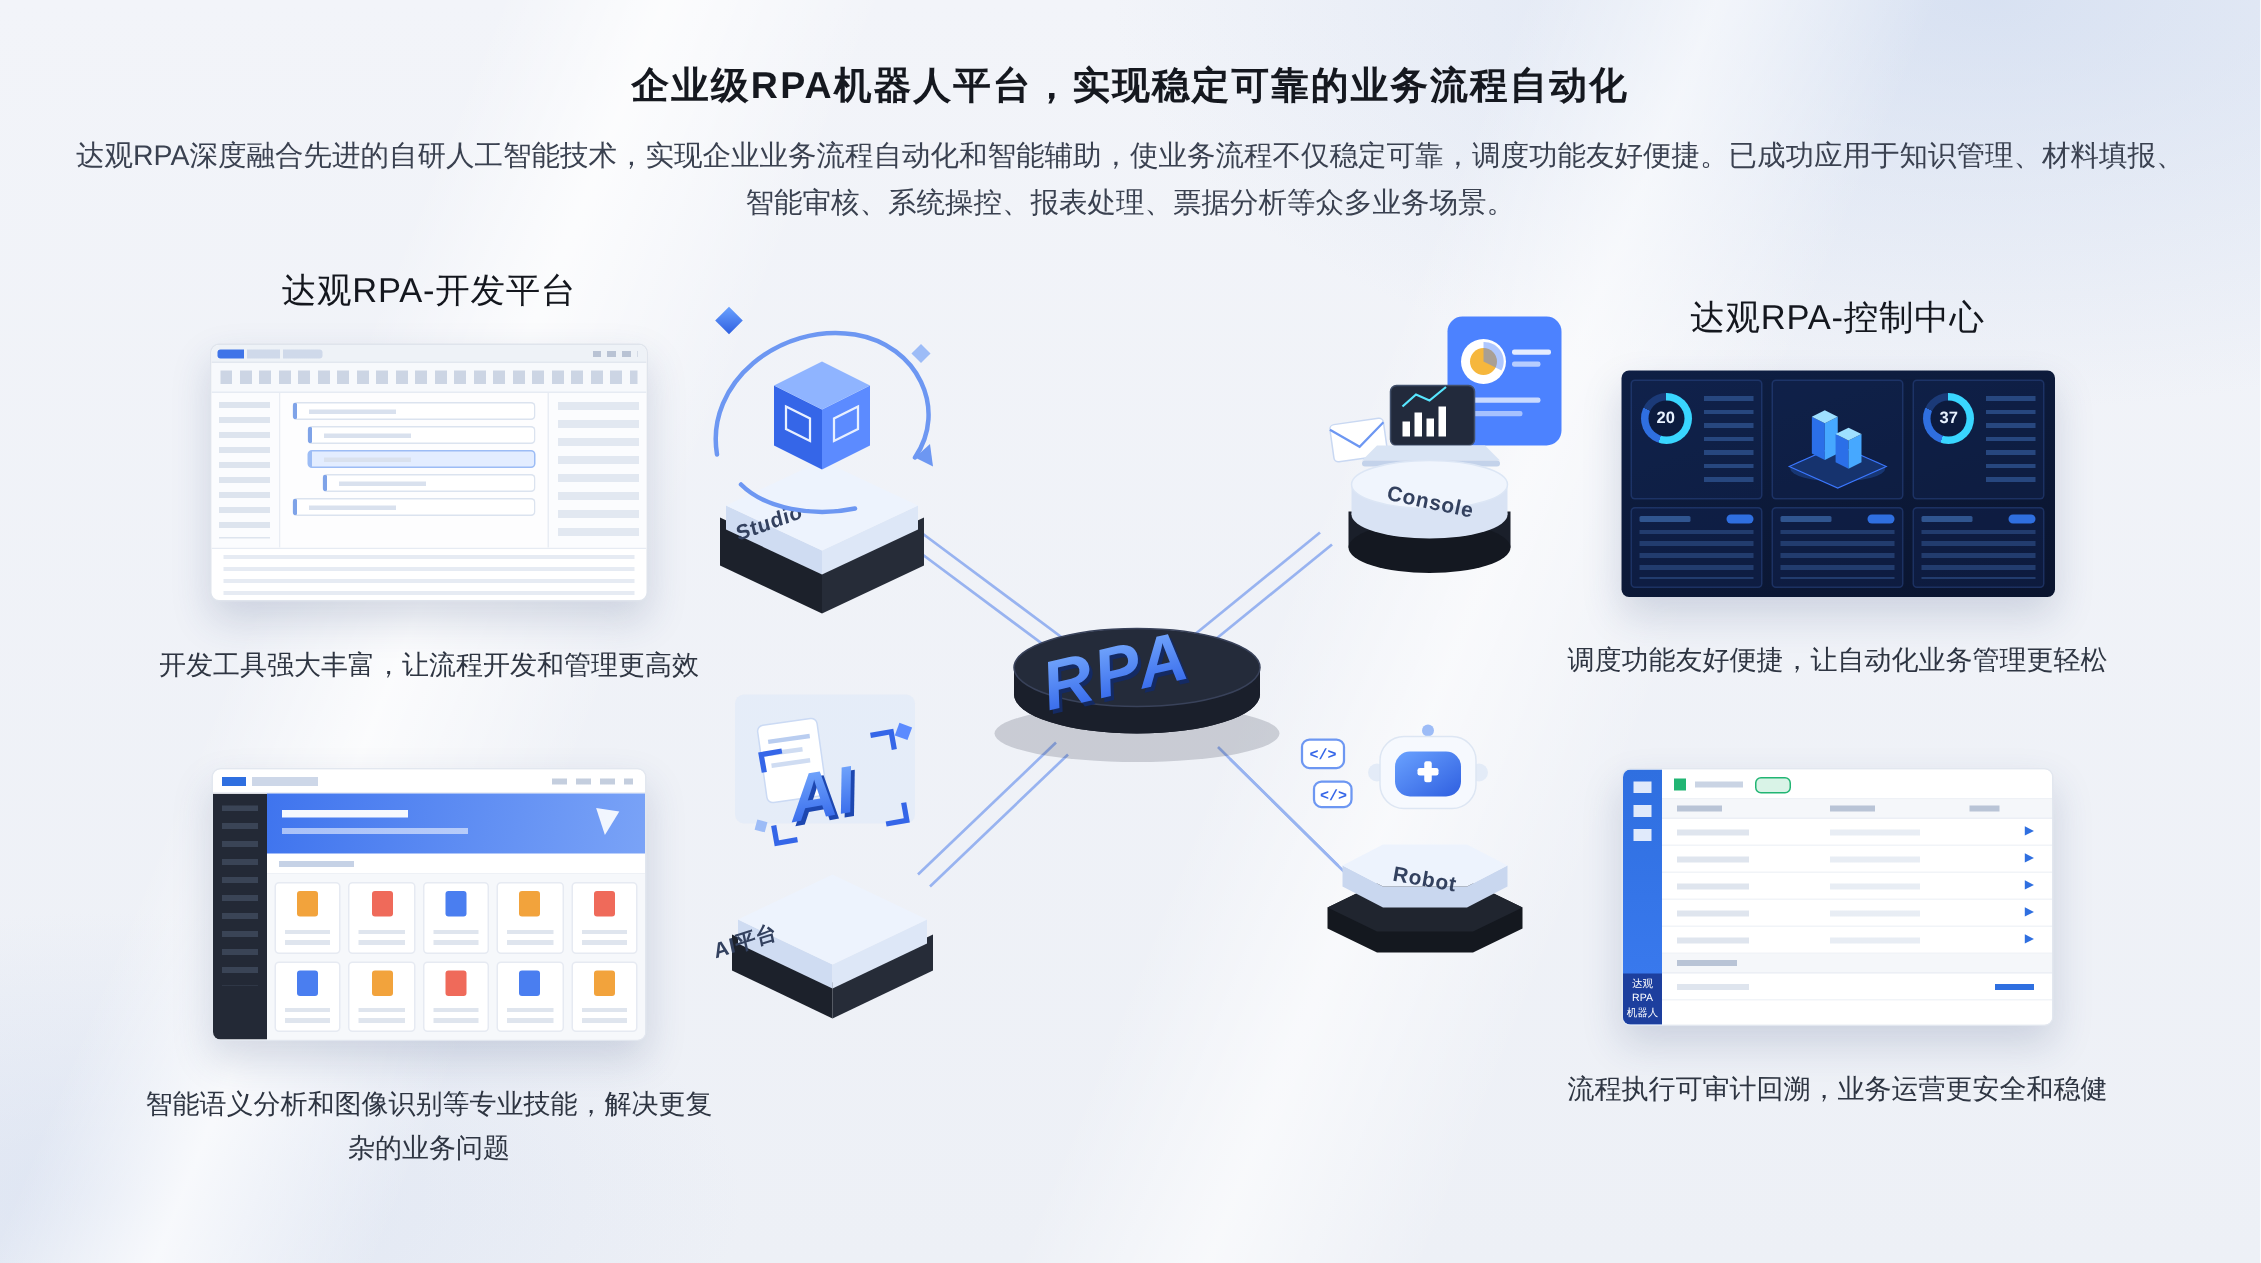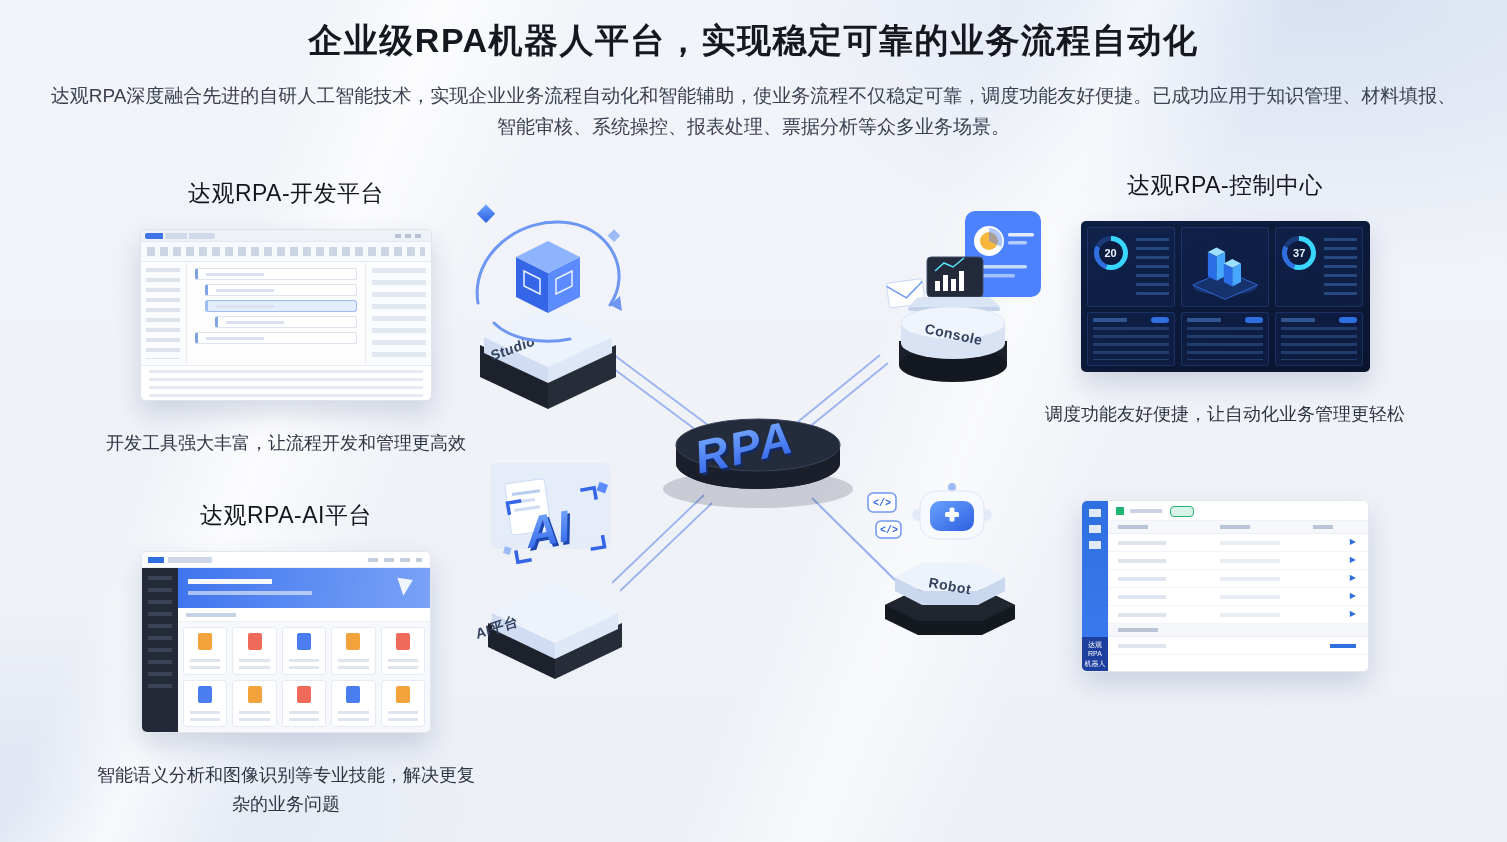--- a/index.html
+++ b/index.html
@@ -11,38 +11,38 @@
     background:
       linear-gradient(112deg, rgba(255,255,255,0) 18%, rgba(255,255,255,.75) 24%, rgba(255,255,255,0) 32%),
       linear-gradient(112deg, rgba(255,255,255,0) 55%, rgba(255,255,255,.6) 62%, rgba(255,255,255,0) 70%),
       radial-gradient(900px 420px at 88% 0%, rgba(190,207,235,.5), rgba(190,207,235,0) 65%),
       radial-gradient(700px 320px at 5% 95%, rgba(203,215,238,.45), rgba(203,215,238,0) 60%),
       linear-gradient(180deg,#f2f4f9 0%, #edf0f6 100%);
   }
 
   
   .hero-title{
-    padding-top:18px; text-align:center;
-    font-size:34px; font-weight:700; color:#15181f; letter-spacing:1.5px;
+    padding-top:40px; text-align:center;
+    font-size:25px; font-weight:700; color:#15181f; letter-spacing:1.5px;
   }
   .hero-subtitle{
     width:1424px; margin:16px auto 0; text-align:center;
     font-size:19px; line-height:1.65; color:#3a4150;
   }
 
   
   .quad{ position:absolute; text-align:center; }
   #q-studio{ left:76px;  top:178px; width:420px; }
-  #q-console{ left:1020px; top:170px; width:410px; }
+  #q-console{ left:1020px; top:196px; width:410px; }
   #q-ai{ left:76px;  top:500px; width:420px; }
   #q-robot{ left:1020px; top:500px; width:410px; }
   .q-title{ font-size:23px; font-weight:400; color:#14171e; margin-bottom:20px; letter-spacing:.5px;}
   .q-caption{ max-width:392px; margin:28px auto 0; font-size:18px; line-height:1.6; color:#2e3542; }
 
-  .shot{ position:relative; margin:0 auto; background:#fff; border-radius:6px;
+  .shot{ position:relative; margin:12px auto; background:#fff; border-radius:6px;
          box-shadow:0 12px 26px rgba(45,65,115,.18); overflow:hidden;justify-content:center; }
 
   
   .dev{ width:292px; height:172px; border:1px solid #dfe4ec; text-align:left;}
   .dev-titlebar{ height:12px; background:#eef2f7; border-bottom:1px solid #e2e7ef; position:relative;}
   .dev-titlebar::before{ content:""; position:absolute; left:4px; top:3px; width:70px; height:6px; border-radius:2px;
       background:linear-gradient(90deg,#3f74e8 0 18px,transparent 18px 20px,#cfd9ea 20px 42px,transparent 42px 44px,#cfd9ea 44px 70px);}
   .dev-titlebar::after{ content:""; position:absolute; right:6px; top:4px; width:30px; height:4px;
       background:repeating-linear-gradient(90deg,#b9c3d4 0 6px,transparent 6px 10px);}
   .dev-ribbon{ height:20px; background:#f7f9fc; border-bottom:1px solid #e6ebf3;
@@ -220,21 +220,20 @@
           </div>
         <div class="cc-panel">
             <span class="cc-pill"></span>
           </div>
       </div>
     </div>
     <p class="q-caption">调度功能友好便捷，让自动化业务管理更轻松</p>
   </section>
 
   <section class="quad" id="q-ai">
-    <h2 class="q-title">达观RPA-AI平台</h2>
     <div class="shot ai">
       <div class="ai-top"></div>
       <div class="ai-main">
         <div class="ai-side"></div>
         <div class="ai-content">
           <div class="ai-banner">
               <span class="ai-plane"></span>
             </div>
           <div class="ai-subbar"></div>
           <div class="ai-cards">
@@ -278,20 +277,21 @@
         <div class="rb-row">
             <span class="play">▶</span>
           </div>
         <div class="rb-row">
             <span class="play">▶</span>
           </div>
         <div class="rb-subhead"></div>
         <div class="rb-row foot"></div>
       </div>
     </div>
+    <p class="q-caption">流程执行可审计回溯，业务运营更安全和稳健</p>
   </section>
 
   <svg class="diagram" viewBox="0 0 610 500">
     <defs>
       <linearGradient id="rpaGrad" x1="0" y1="0" x2="0" y2="1">
         <stop offset="0" stop-color="#7db0ff"></stop>
           <stop offset="1" stop-color="#2b5fe8"></stop>
       </linearGradient>
       <linearGradient id="cubeGrad" x1="0" y1="0" x2="1" y2="1">
         <stop offset="0" stop-color="#6aa2ff"></stop>

